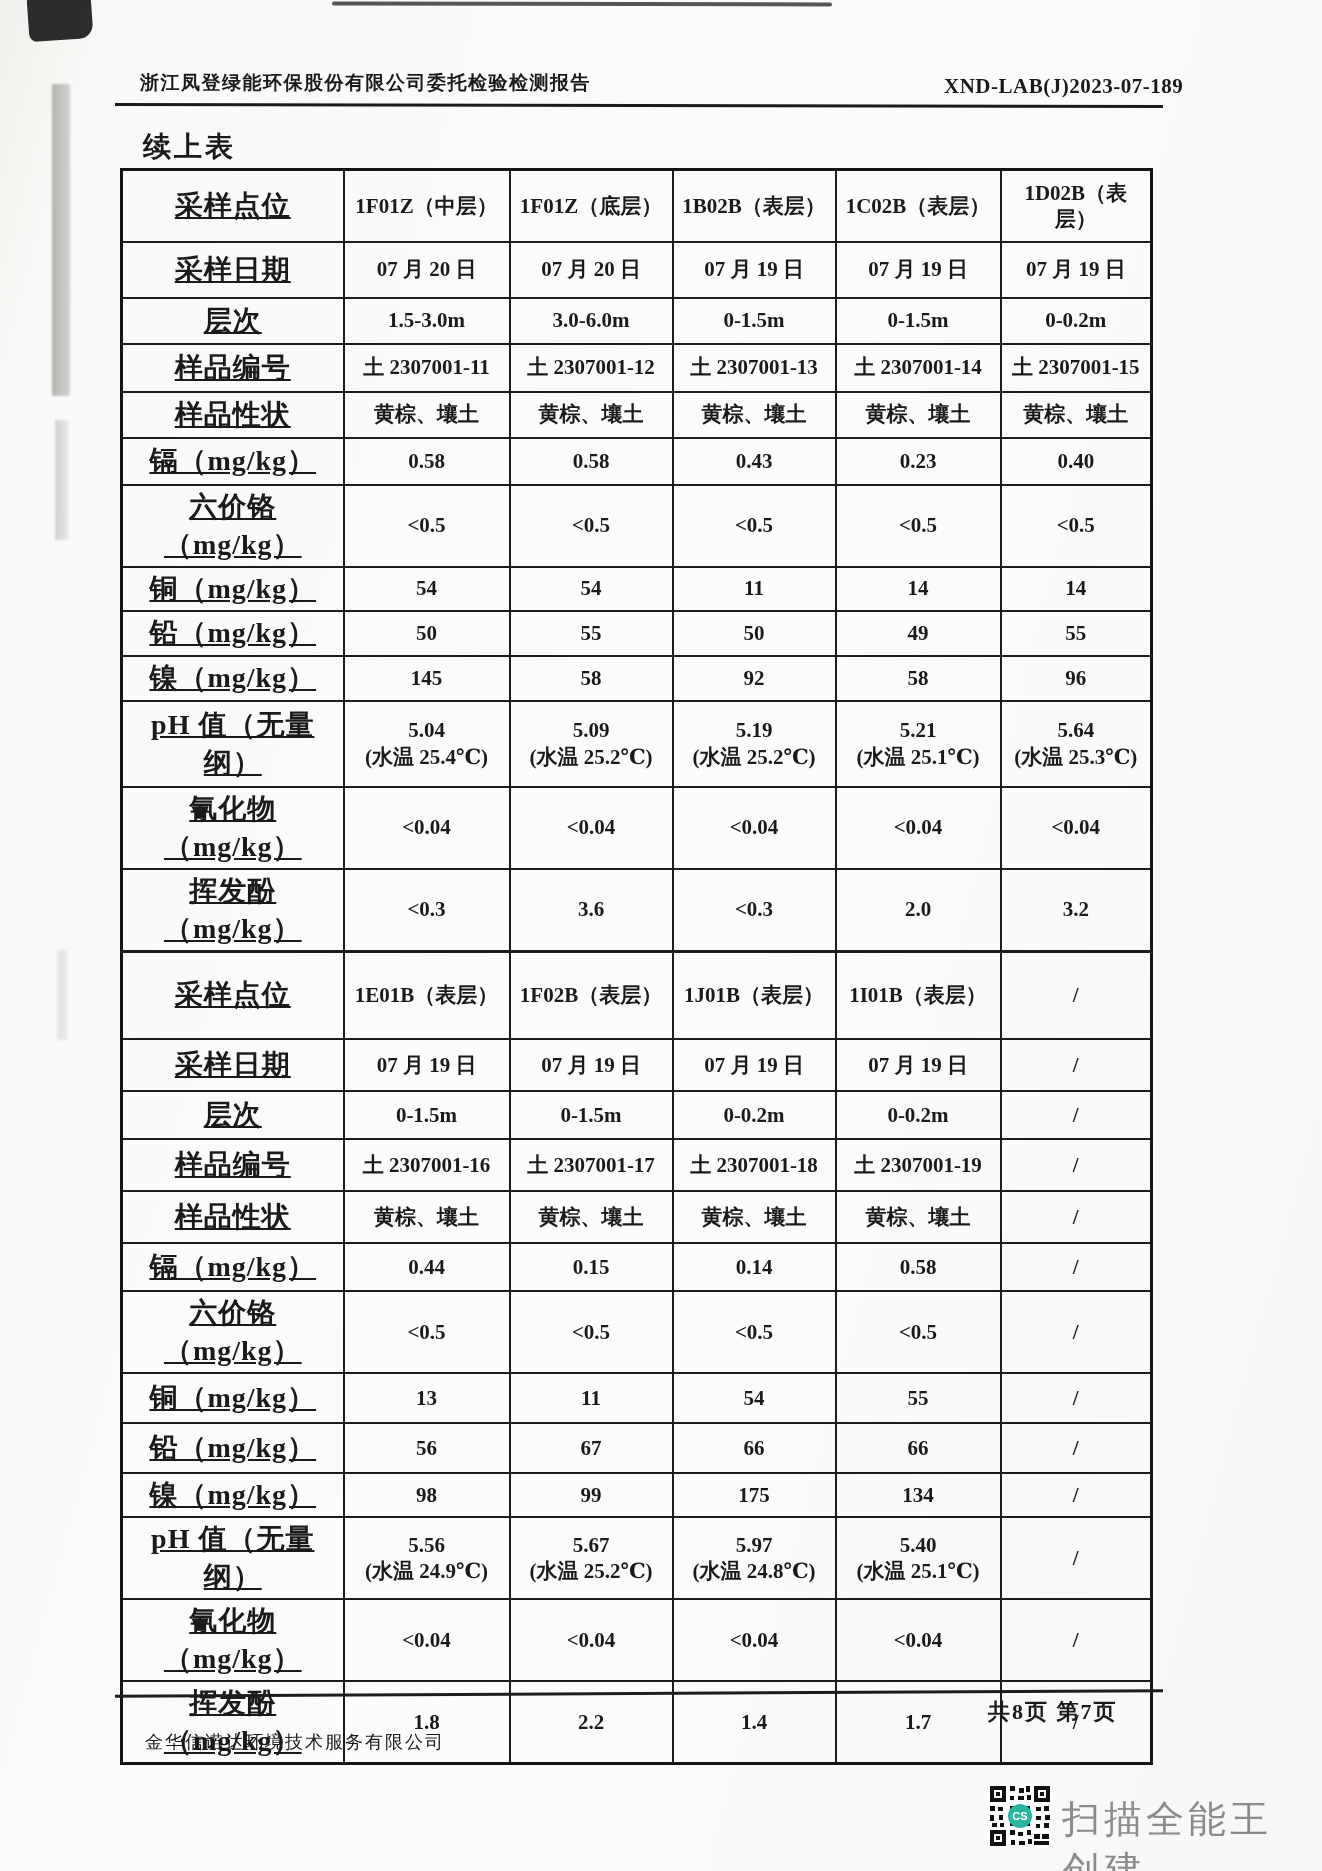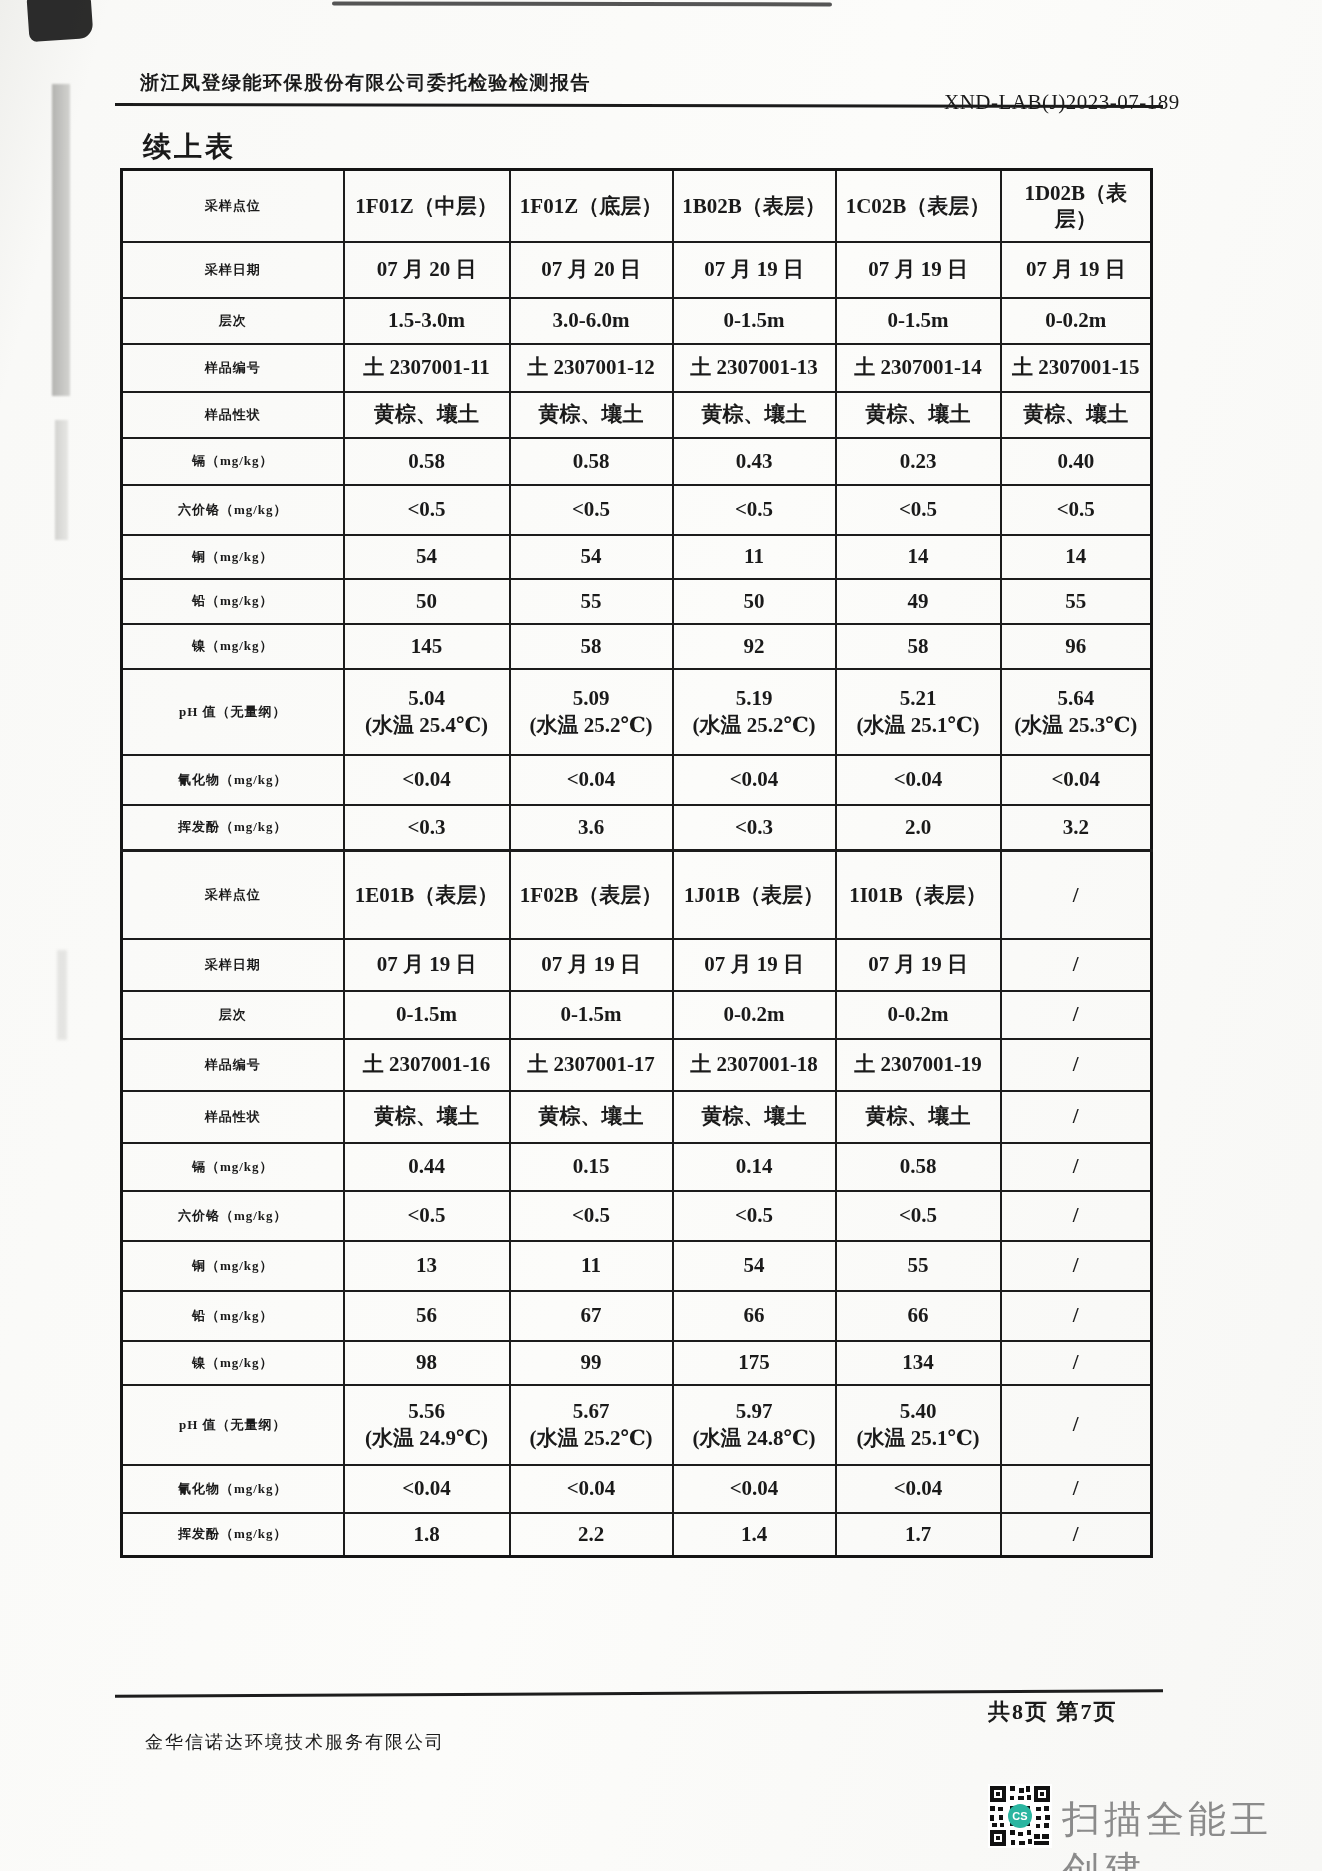--- a/index.html
+++ b/index.html
@@ -19,35 +19,35 @@
     border-radius:3px;opacity:.8;transform:rotate(.1deg);}
   .art-strip1{position:absolute;left:52px;top:84px;width:18px;height:312px;
     background:linear-gradient(90deg,#7d7d7a,#b5b5b1);opacity:.55;filter:blur(1px);}
   .art-strip2{position:absolute;left:55px;top:420px;width:13px;height:120px;
     background:linear-gradient(90deg,#8d8d8a,#c5c5c1);opacity:.35;filter:blur(1px);}
   .art-strip3{position:absolute;left:57px;top:950px;width:10px;height:90px;
     background:#9a9a97;opacity:.22;filter:blur(1.5px);}
 
   
   .hdr-left{position:absolute;left:140px;top:70px;font-size:19px;font-weight:bold;letter-spacing:1.5px;font-family:Liberation Serif, serif;}
-  .hdr-right{position:absolute;left:944px;top:90px;font-size:21px;font-weight:normal;letter-spacing:.5px;}
+  .hdr-right{position:absolute;left:944px;top:74px;font-size:21px;font-weight:bold;letter-spacing:.5px;}
   .hdr-rule{position:absolute;left:115px;top:104px;width:1048px;height:3px;background:#1b1b1b;transform:rotate(.12deg);}
 
   .sec-title{position:absolute;left:143px;top:128px;font-size:28px;font-weight:bold;letter-spacing:3px;}
 
   
   table.report{position:absolute;left:120px;top:168px;width:1030px;
     border-collapse:collapse;table-layout:fixed;
     border:3px solid #141414;}
   table.report td{
     border:2px solid #1c1c1c;
     text-align:center;vertical-align:middle;
     font-weight:bold;padding:2px 3px;
   }
-  td.lbl{font-size:13px;letter-spacing:1px;}
+  td.lbl{font-size:28px;letter-spacing:1px;text-decoration:underline;}
   td.val{font-size:21px;white-space:pre-line;line-height:1.25;}
   tr.block-start td{border-top-width:3px;}
 
   
   .ftr-rule{position:absolute;left:115px;top:1692px;width:1048px;height:3px;background:#1d1d1d;transform:rotate(-.3deg);}
   .ftr-left{position:absolute;left:145px;top:1702px;font-size:18px;font-weight:normal;letter-spacing:2px;margin-top:28px;}
   .ftr-right{position:absolute;left:988px;top:1697px;font-size:22px;font-weight:bold;letter-spacing:2px;}
 
   
   .qr-wrap{position:absolute;left:988px;top:1784px;width:64px;height:64px;}

